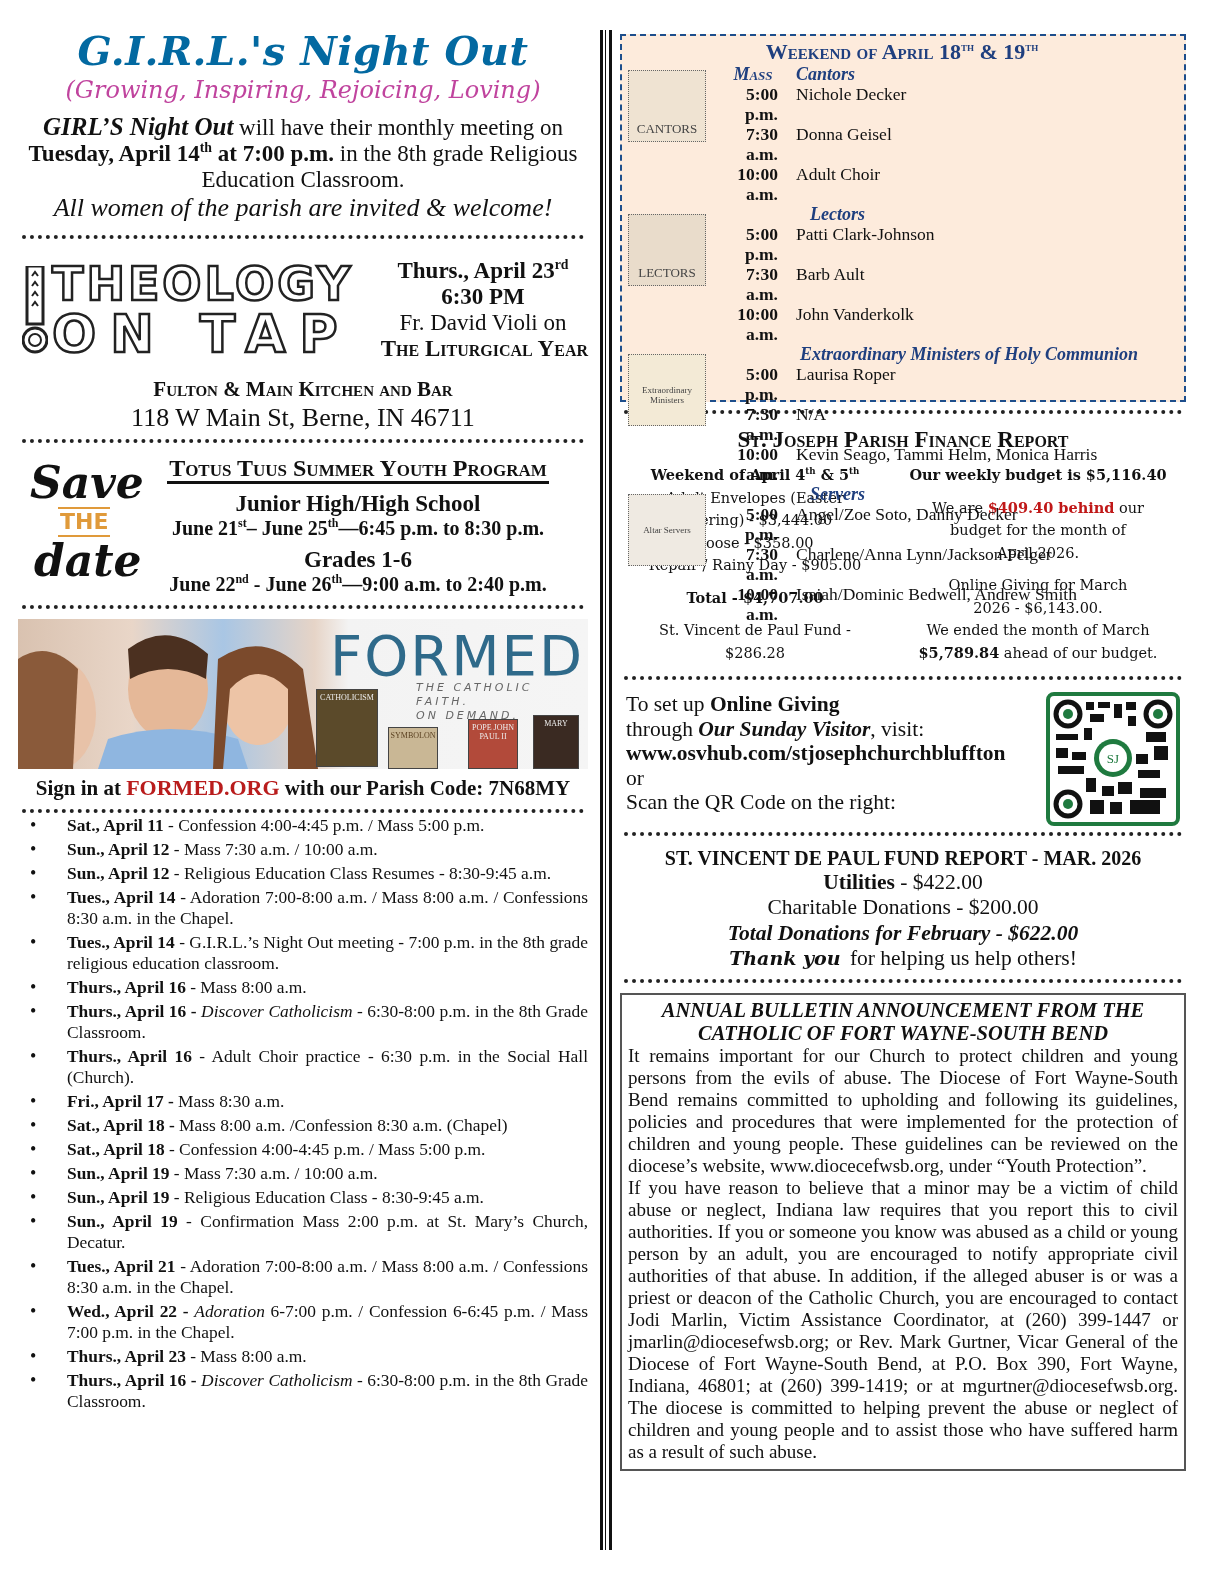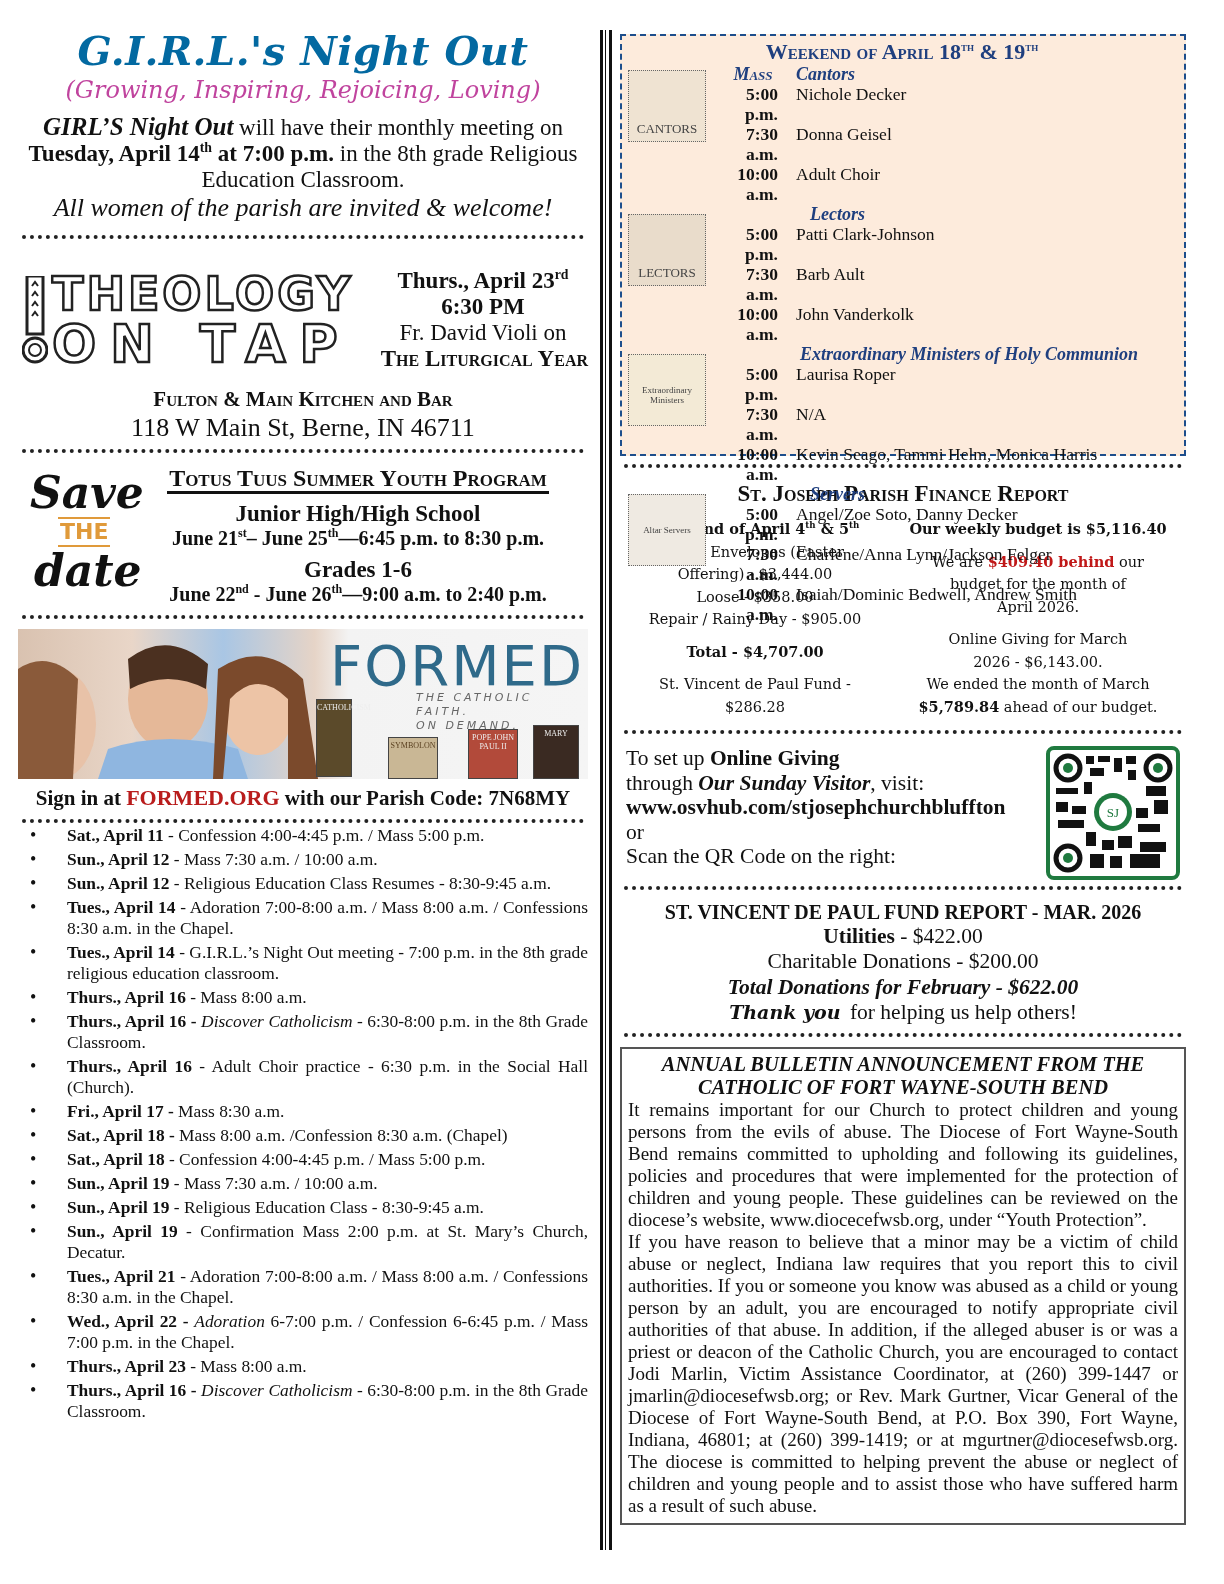--- a/index.html
+++ b/index.html
@@ -17,21 +17,21 @@
 
   
   .girl-title { font-family: "DejaVu Serif", serif; font-weight: bold; font-style: italic; color: #0369a1;
     font-size: 40px; text-align: center; letter-spacing: 0.5px; line-height: 46px; }
   .girl-sub { font-family: "DejaVu Serif", serif; font-style: italic; color: #c0449e; font-size: 24px; text-align: center; line-height: 32px; margin-bottom: 8px; }
   .girl-body { font-size: 23px; text-align: center; line-height: 26px; }
   .girl-body .lead { font-weight: bold; font-style: italic; font-size: 25px; }
   .girl-invite { font-style: italic; font-size: 26px; text-align: center; line-height: 30px; margin-bottom: 12px; }
 
   
-  .tot { display: flex; align-items: center; margin-top: 26px; height: 110px; }
+  .tot { display: flex; align-items: center; margin-top: 16px; height: 110px; }
   .tot-logo { width: 360px; height: 100px; position: relative; }
   .tot-tap { position: absolute; left: 4px; top: 6px; width: 26px; height: 94px; }
   .tot-word { position: absolute; font-family: "DejaVu Sans", sans-serif; font-size: 46px; font-weight: bold; letter-spacing: 3px;
     color: #fff; -webkit-text-stroke: 2.5px #222; line-height: 48px; }
   .tot-info { flex: 1; text-align: right; font-size: 23px; line-height: 26px; }
   .tot-info .b { font-weight: bold; }
   .tot-info .c { text-align: center; }
   .venue { text-align: center; margin-top: 10px; }
   .venue .name { font-weight: bold; font-variant: small-caps; font-size: 21px; line-height: 28px; }
   .venue .addr { font-size: 26px; line-height: 30px; margin-bottom: 6px; }
@@ -59,21 +59,21 @@
 
   
   .cal-title { font-weight: bold; font-size: 23px; text-align: center; text-decoration: underline; margin-top: 8px; line-height: 26px; }
   .cal-list { list-style: none; margin-top: 2px; }
   .cal-list li { position: relative; padding-left: 49px; font-size: 17.4px; line-height: 21px; margin-bottom: 3px; text-align: justify; }
   .cal-list li::before { content: "\2022"; position: absolute; left: 12px; top: 0; font-size: 18px; }
   .cal-list .d { font-weight: bold; }
   .cal-list .i { font-style: italic; }
 
   
-  .min-box { background: #fdebdc; border: 2px dashed #1d4e8c; border-style: dashed; padding: 4px 8px 6px 6px; position: relative; height: 422px; }
+  .min-box { background: #fdebdc; border: 2px dashed #1d4e8c; border-style: dashed; padding: 4px 8px 6px 6px; position: relative; height: 368px; }
   .min-title { color: #1f3f7f; font-weight: bold; font-variant: small-caps; font-size: 22px; text-align: center; line-height: 24px; }
   .min-section { display: flex; position: relative; }
   .min-img { position: absolute; left: 0; width: 78px; border: 1px dotted #666; background: #fff8f0; font-size: 13px; text-align: center; color: #444; font-family: "Liberation Serif", serif; }
   .min-rows { margin-left: 82px; }
   .min-head { color: #1f3f7f; font-weight: bold; font-style: italic; font-size: 18px; line-height: 20px; }
   .min-row { display: flex; font-size: 17.5px; line-height: 20px; }
   .min-row .t { font-weight: bold; width: 86px; text-align: right; padding-right: 18px; }
 
   
   .fin-title { font-weight: bold; font-variant: small-caps; font-size: 23px; text-align: center; margin-top: 12px; line-height: 28px; }
@@ -177,21 +177,21 @@
           <path d="M110 30 Q150 0 190 35 L188 60 Q150 40 112 60 Z" fill="#4b3020"></path>
           <path d="M90 120 Q150 100 220 120 L230 150 L80 150 Z" fill="#8fb6e0"></path>
           <ellipse cx="240" cy="80" rx="36" ry="46" fill="#edc4a6"></ellipse>
           <path d="M200 40 Q245 10 285 50 L300 150 L270 150 L270 70 Q240 40 212 70 L205 150 L195 150 Z" fill="#7b4a2c"></path>
         </svg>
         <div class="logo">FORMED</div>
         <div class="tag">
           <div>THE CATHOLIC FAITH.</div>
           <div>ON DEMAND.</div>
         </div>
-        <div class="book" style="left:298px; top:70px; width:36px; height:78px; background:#5b4a2a;">CATHOLICISM</div>
+        <div class="book" style="left:298px; top:70px; width:62px; height:78px; background:#5b4a2a;">CATHOLICISM</div>
         <div class="book" style="left:370px; top:108px; width:50px; height:42px; background:#c9b795; color:#5a4020;">SYMBOLON</div>
         <div class="book" style="left:450px; top:100px; width:50px; height:50px; background:#b24a3a;">POPE JOHN PAUL II</div>
         <div class="book" style="left:515px; top:96px; width:46px; height:54px; background:#3a2a22;">MARY</div>
       </div>
       <div class="formed-sign">
         <span>Sign in at </span><span class="link">FORMED.ORG</span><span> with our Parish Code: 7N68MY</span>
       </div>
     </section>
 
     <div class="dots"></div>

